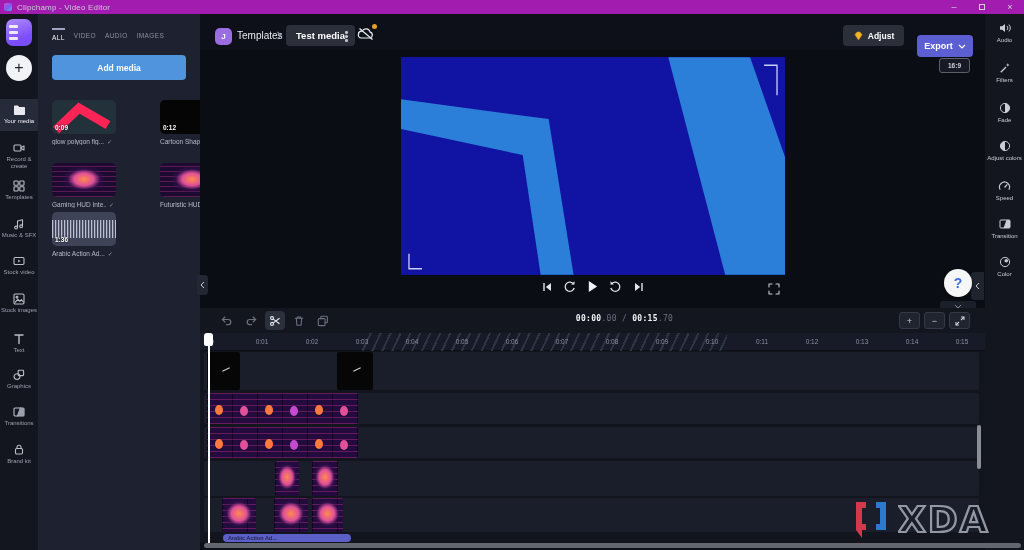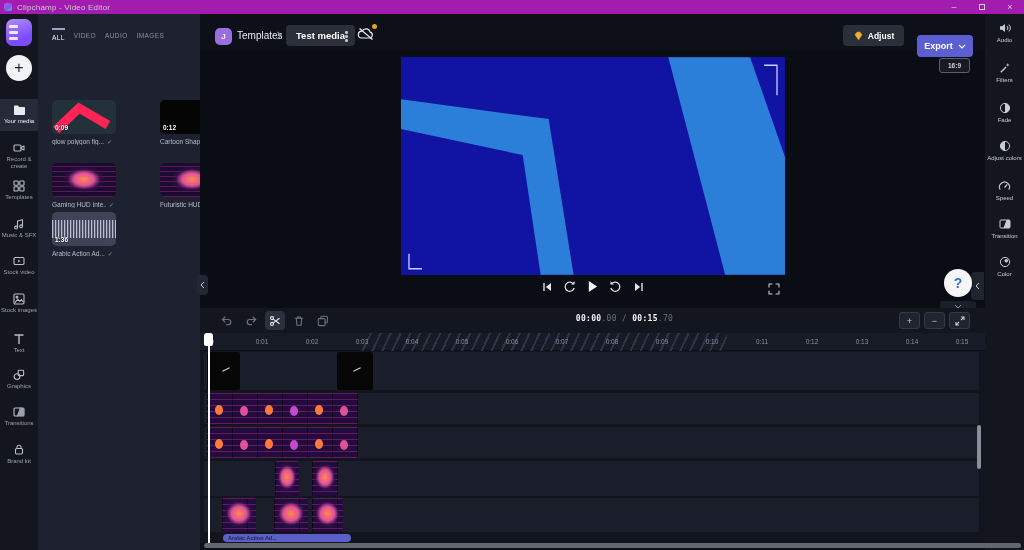--- a/index.html
+++ b/index.html
@@ -203,20 +203,23 @@
     </div>
   </div>
 
   <div class="media-panel">
     <div class="mtab-row">
       <span class="mtab active">ALL</span>
       <span class="mtab">VIDEO</span>
       <span class="mtab">AUDIO</span>
       <span class="mtab">IMAGES</span>
     </div>
+    <div class="add-media">
+        <span>Add media</span>
+      </div>
 
     <div class="mcard" style="left:14px; top:86px">
       <div class="mthumb" style="background:#22313a">
         <svg width="64" height="34" viewBox="0 0 64 34" style="position:absolute;inset:0">
             <path d="M4 30 L27 8 L56 25" fill="none" stroke="#ff2456" stroke-width="9"></path>
           </svg>
         <span class="dur">0:09</span>
       </div>
       <div class="mtitle">
           <span class="t">glow polygon fig...</span>
@@ -510,14 +513,23 @@
     </div>
     <div class="rr-item" style="top:242px">
       <svg width="12" height="12" viewBox="0 0 12 12">
           <circle cx="6" cy="6" r="4.6" fill="none" stroke="#c8ccd6" stroke-width="1"></circle>
           <circle cx="7.3" cy="4.8" r="1.8" fill="#c8ccd6"></circle>
         </svg>
       <span class="lbl">Color</span>
     </div>
   </div>
 
+  <div class="watermark">
+    <svg width="40" height="44" viewBox="0 0 40 44">
+      <path d="M14 4H4v28l6 8v-8h4v-6H10V10h4Z" fill="#e03a4e"></path>
+      <path d="M24 4h10v28H24v-6h4V10h-4Z" fill="#2b7fd9"></path>
+    </svg>
+    <svg width="120" height="40" viewBox="0 0 120 40">
+      <text x="0" y="32" font-family="DejaVu Sans, sans-serif" font-size="36" font-weight="bold" fill="none" stroke="#9aa0ab" stroke-width="2.2" letter-spacing="2">XDA</text>
+    </svg>
+  </div>
 
 </div>
 
 </body></html>

